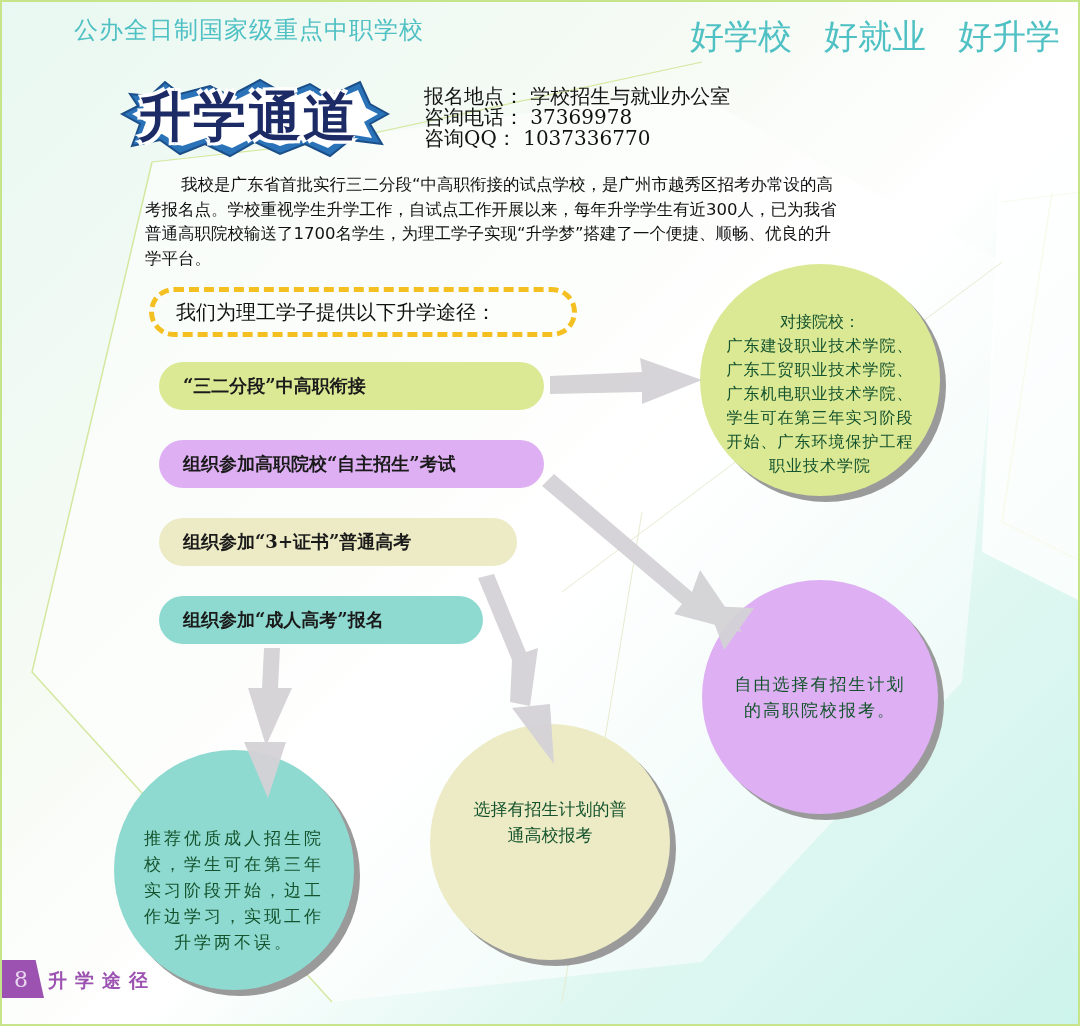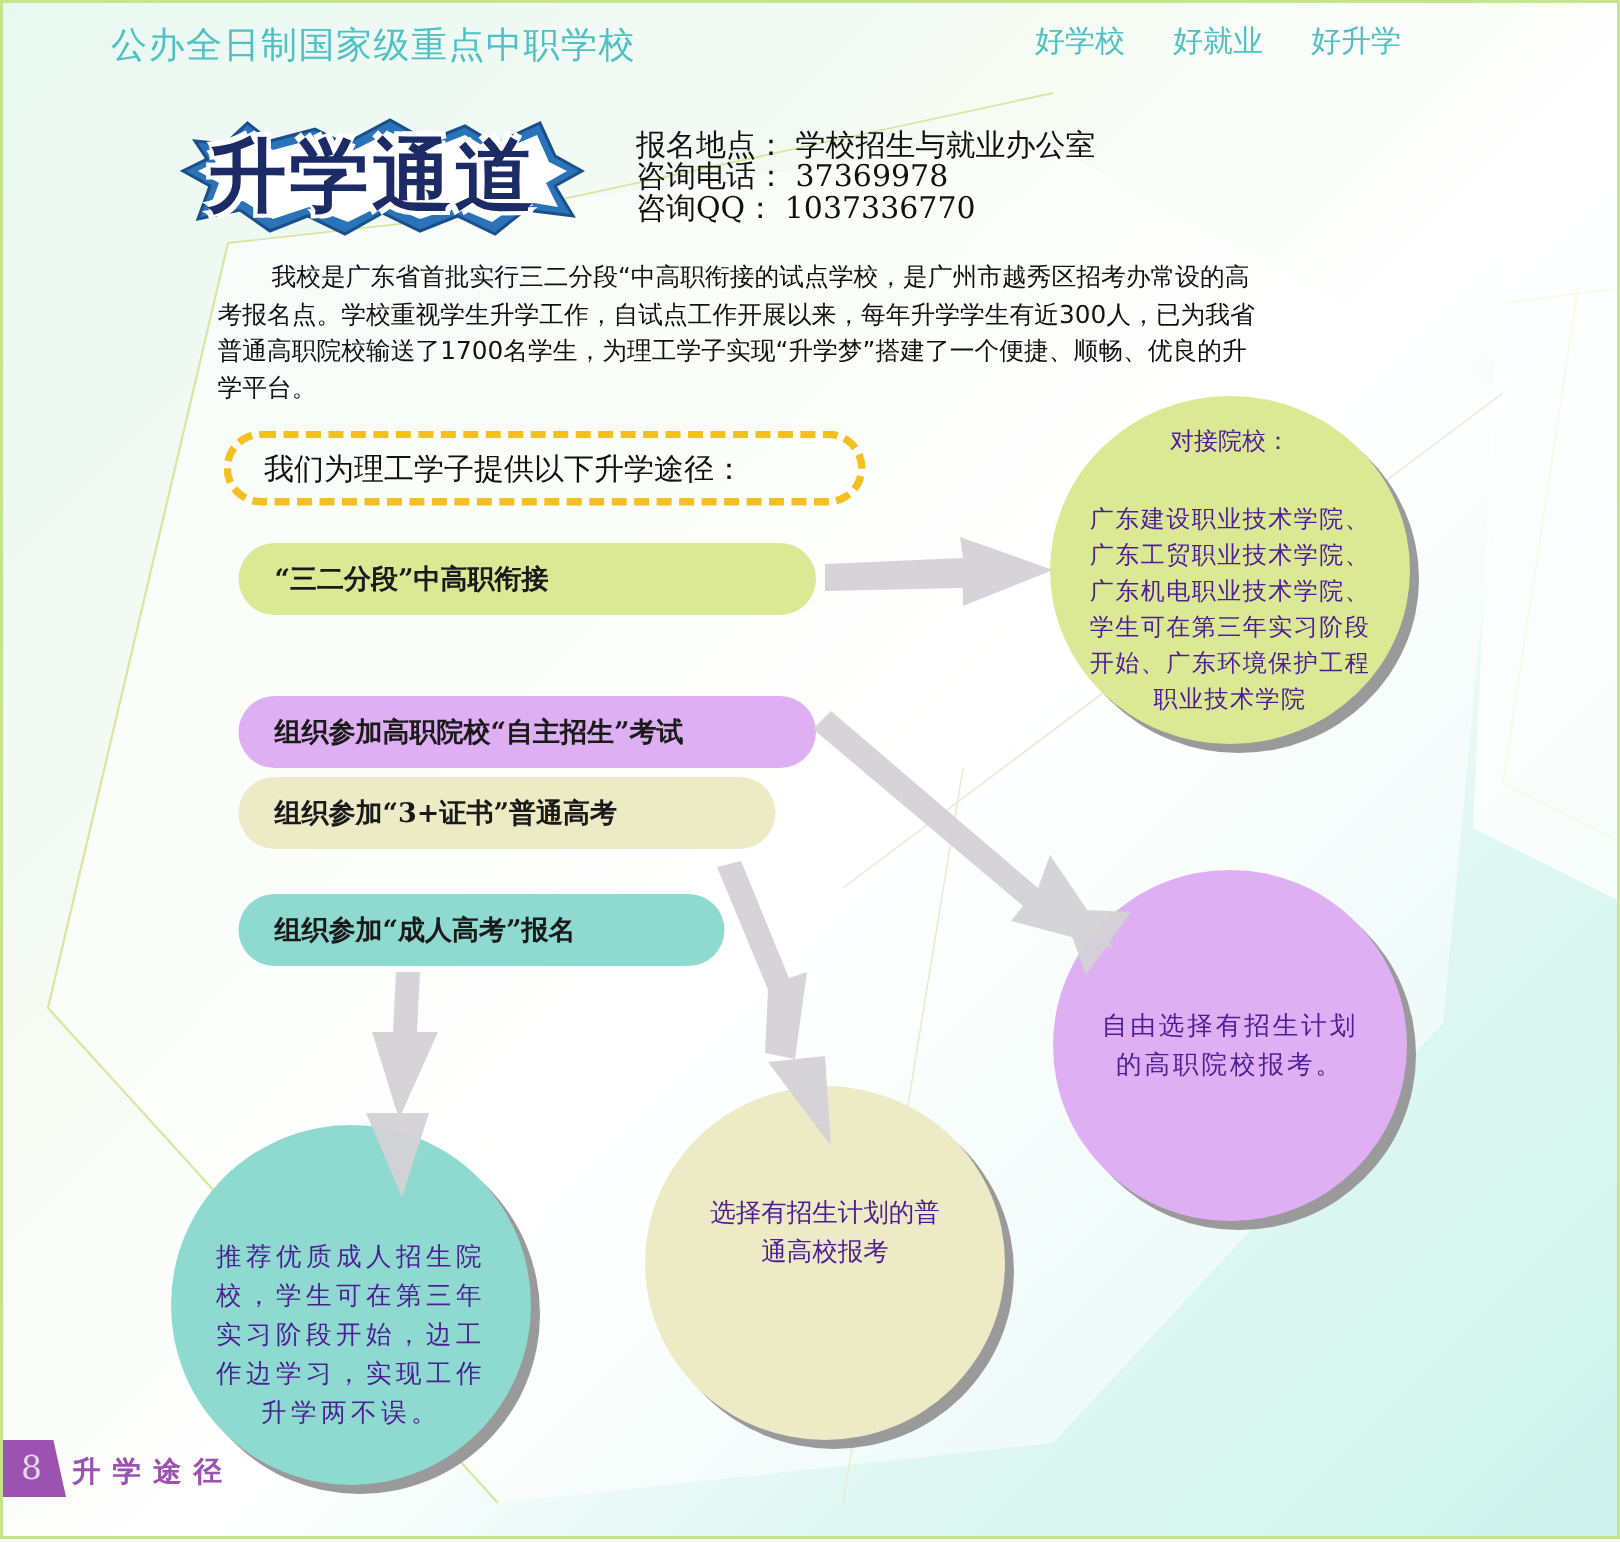--- a/index.html
+++ b/index.html
@@ -1,32 +1,32 @@
 <!DOCTYPE html>
 <html><head>
 <meta charset="utf-8">
 <style>
   html,body{margin:0;padding:0;}
   body{width:1080px;height:1028px;overflow:hidden;position:relative;font-family:"DejaVu Sans","Liberation Sans",sans-serif;}
   .page{position:absolute;left:0;top:0;width:1076px;height:1022px;border:2px solid #c6e48a;
     background:linear-gradient(135deg,#e9f8f2 0%,#f6fbf4 35%,#ffffff 55%,#dff7f1 75%,#cdf4ec 100%);overflow:hidden;}
   .bg-poly{position:absolute;left:0;top:0;width:1080px;height:1028px;}
   .header-left{position:absolute;left:72px;top:12px;font-size:24px;color:#4fc0c3;letter-spacing:1px;}
-  .header-right{position:absolute;left:688px;top:12px;font-size:20px;color:#4fc0c3;display:flex;gap:32px;}
+  .header-right{position:absolute;left:688px;top:12px;font-size:34px;color:#4fc0c3;display:flex;gap:32px;}
   .title-badge{position:absolute;left:118px;top:72px;width:270px;height:84px;}
   .title-text{position:absolute;left:136px;top:80px;font-size:53px;font-weight:bold;color:#1c2a66;letter-spacing:2px;
     text-shadow:0 0 0 #fff,3px 3px 0 #fff,-3px -3px 0 #fff,3px -3px 0 #fff,-3px 3px 0 #fff;}
   .contact{position:absolute;left:422px;top:84px;font-family:"DejaVu Serif","Liberation Serif",serif;font-size:20px;line-height:21px;color:#111;}
   .intro{position:absolute;left:143px;top:171px;width:700px;font-size:16.5px;line-height:24.5px;color:#111;text-indent:36px;}
   .routes-label{position:absolute;left:147px;top:285px;width:428px;height:50px;border:5px dashed #f4c021;border-radius:26px;
     box-sizing:border-box;display:flex;align-items:center;padding-left:22px;font-size:20px;color:#111;}
   .pill{position:absolute;height:48px;border-radius:24px;display:flex;align-items:center;padding-left:24px;box-sizing:border-box;
     font-family:"DejaVu Serif","Liberation Serif",serif;font-weight:bold;font-size:18px;color:#1a1a1a;}
-  .circle{position:absolute;border-radius:50%;display:flex;align-items:center;justify-content:space-between;text-align:center;
-    font-family:"DejaVu Serif","Liberation Serif",serif;color:#4c1d95;box-shadow:6px 6px 0 #9a9a9a;box-sizing:border-box;}
+  .circle{position:absolute;border-radius:50%;display:flex;align-items:center;justify-content:flex-end;text-align:center;
+    font-family:"DejaVu Serif","Liberation Serif",serif;color:#14532d;box-shadow:6px 6px 0 #9a9a9a;box-sizing:border-box;}
   .arrows{position:absolute;left:0;top:0;width:1080px;height:1028px;pointer-events:none;}
   .footer-tab{position:absolute;left:0;top:958px;width:42px;height:38px;background:#9c52b1;clip-path:polygon(0 0,80% 0,100% 100%,0 100%);
     color:#e8d6ee;font-family:"DejaVu Serif","Liberation Serif",serif;font-size:22px;display:flex;align-items:center;padding-left:12px;box-sizing:border-box;}
   .footer-text{position:absolute;left:46px;top:966px;font-family:"DejaVu Serif","Liberation Serif",serif;font-size:19px;color:#9c52b1;letter-spacing:8px;font-weight:bold;}
 </style>
 </head>
 <body>
 
 <div class="page">
 
@@ -62,21 +62,21 @@
 
   <div class="intro">我校是广东省首批实行三二分段“中高职衔接的试点学校，是广州市越秀区招考办常设的高考报名点。学校重视学生升学工作，自试点工作开展以来，每年升学学生有近300人，已为我省普通高职院校输送了1700名学生，为理工学子实现“升学梦”搭建了一个便捷、顺畅、优良的升学平台。</div>
 
   <div class="routes-label">
     <span>我们为理工学子提供以下升学途径：</span>
   </div>
 
   <div class="pill" style="left:157px;top:360px;width:385px;background:#dbe995;">
     <span>“三二分段”中高职衔接</span>
   </div>
-  <div class="pill" style="left:157px;top:462px;width:385px;background:#deb0f3;">
+  <div class="pill" style="left:157px;top:438px;width:385px;background:#deb0f3;">
     <span>组织参加高职院校“自主招生”考试</span>
   </div>
   <div class="pill" style="left:157px;top:516px;width:358px;background:#ecebc5;">
     <span>组织参加“3+证书”普通高考</span>
   </div>
   <div class="pill" style="left:157px;top:594px;width:324px;background:#8fdad0;">
     <span>组织参加“成人高考”报名</span>
   </div>
 
   <div class="circle" style="left:698px;top:262px;width:240px;height:232px;background:#dbe995;padding:18px 22px;font-size:16px;line-height:24px;flex-direction:column;">

